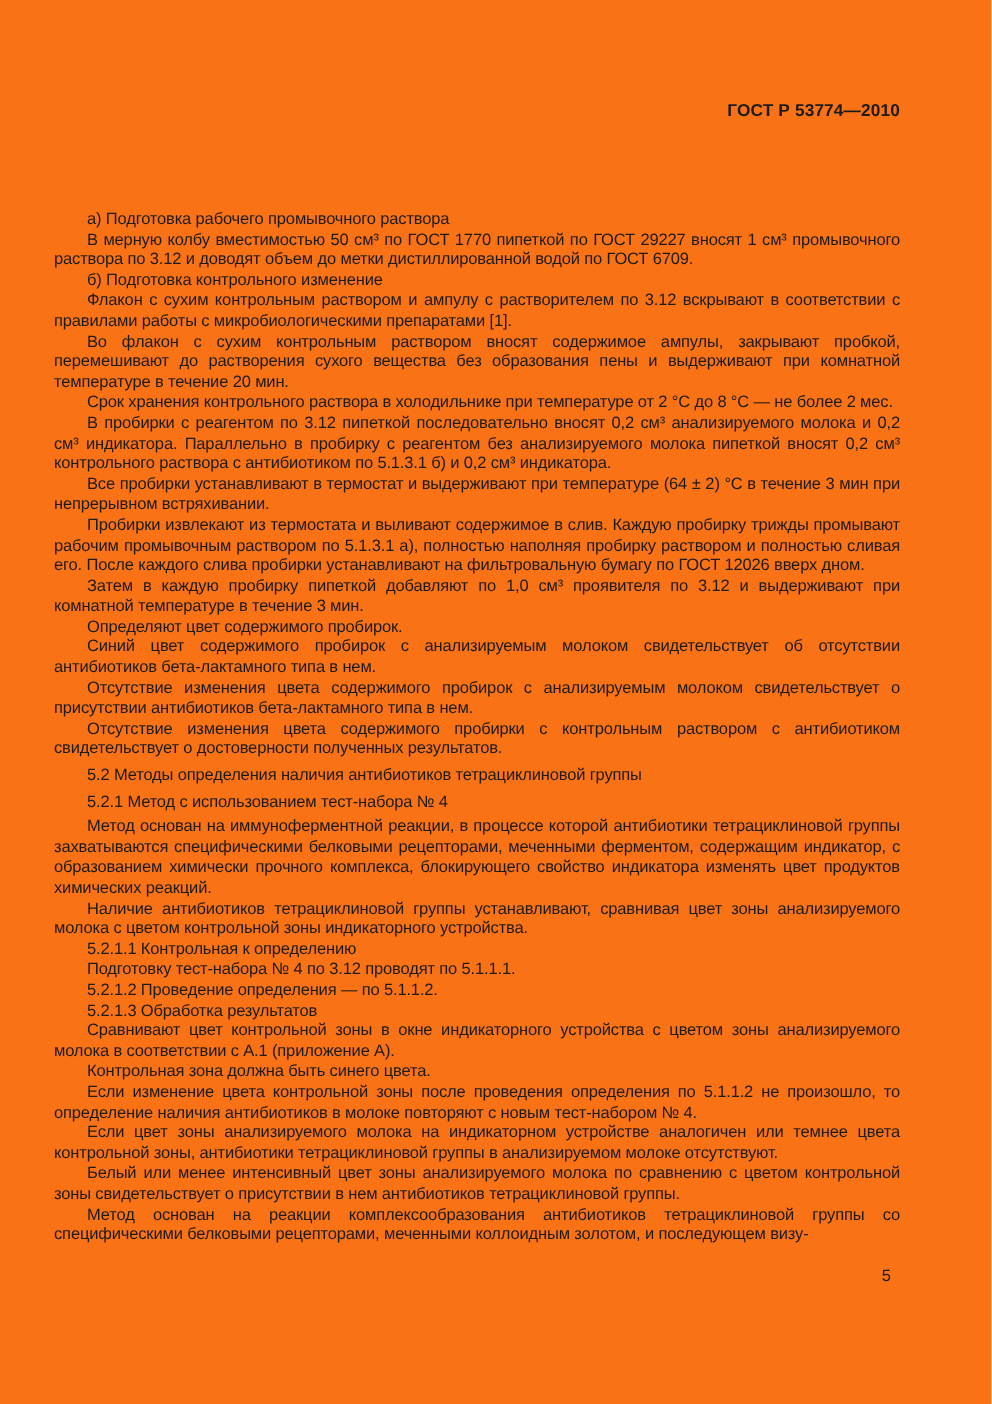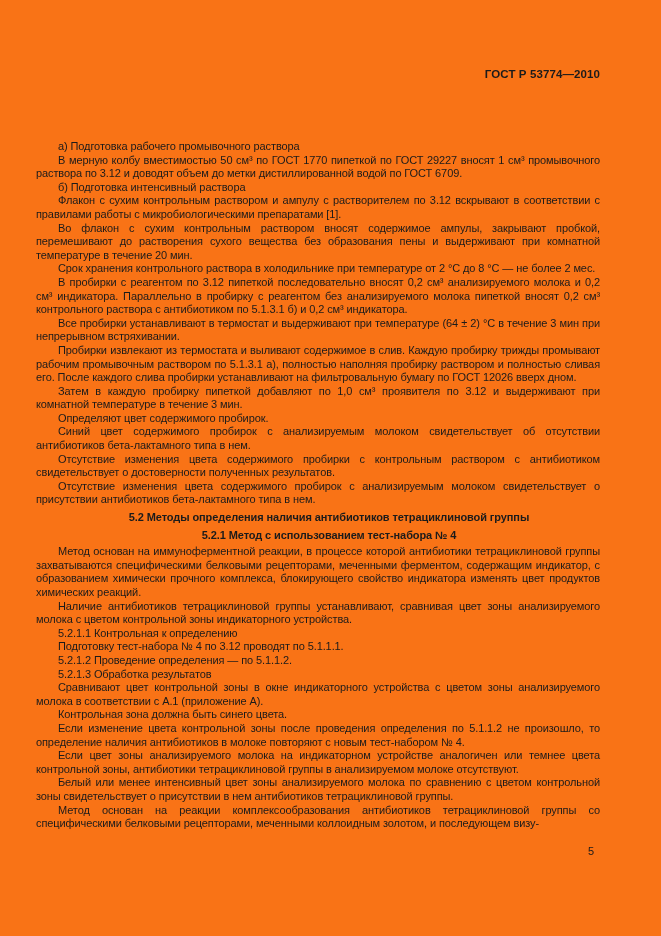--- a/index.html
+++ b/index.html
@@ -35,22 +35,22 @@
   }
   .content p {
     margin: 0;
     font-size: 11px;
     line-height: 13.6px;
     text-align: justify;
     text-indent: 22px;
     letter-spacing: -0.1px;
   }
   .content p.h {
-    font-weight: bold;
-    text-align: center;
+    font-weight: normal;
+    text-align: left;
     margin: 4px 0 3px 0;
   }
   .page-number {
     position: absolute;
     top: 845px;
     left: 36px;
     width: 558px;
     text-align: right;
     font-size: 11px;
   }
@@ -58,32 +58,32 @@
 </head>
 <body>
 
 <div class="page">
 
   <div class="doc-header">ГОСТ Р 53774—2010</div>
 
   <div class="content">
     <p>а)  Подготовка рабочего промывочного раствора</p>
     <p>В мерную колбу вместимостью 50 см³ по ГОСТ 1770 пипеткой по ГОСТ 29227 вносят 1 см³ промывочного раствора по 3.12 и доводят объем до метки дистиллированной водой по ГОСТ 6709.</p>
-    <p>б)  Подготовка интенсивный раствора</p>
+    <p>б)  Подготовка контрольного изменение</p>
     <p>Флакон с сухим контрольным раствором и ампулу с растворителем по 3.12 вскрывают в соответствии с правилами работы с микробиологическими препаратами [1].</p>
     <p>Во флакон с сухим контрольным раствором вносят содержимое ампулы, закрывают пробкой, перемешивают до растворения сухого вещества без образования пены и выдерживают при комнатной температуре в течение 20 мин.</p>
     <p>Срок хранения контрольного раствора в холодильнике при температуре от 2 °С до 8 °С — не более 2 мес.</p>
     <p>В пробирки с реагентом по 3.12 пипеткой последовательно вносят 0,2 см³ анализируемого молока и 0,2 см³ индикатора. Параллельно в пробирку с реагентом без анализируемого молока пипеткой вносят 0,2 см³ контрольного раствора с антибиотиком по 5.1.3.1 б) и 0,2 см³ индикатора.</p>
     <p>Все пробирки устанавливают в термостат и выдерживают при температуре (64 ± 2) °С в течение 3 мин при непрерывном встряхивании.</p>
     <p>Пробирки извлекают из термостата и выливают содержимое в слив. Каждую пробирку трижды промывают рабочим промывочным раствором по 5.1.3.1 а), полностью наполняя пробирку раствором и полностью сливая его. После каждого слива пробирки устанавливают на фильтровальную бумагу по ГОСТ 12026 вверх дном.</p>
     <p>Затем в каждую пробирку пипеткой добавляют по 1,0 см³ проявителя по 3.12 и выдерживают при комнатной температуре в течение 3 мин.</p>
     <p>Определяют цвет содержимого пробирок.</p>
     <p>Синий цвет содержимого пробирок с анализируемым молоком свидетельствует об отсутствии антибиотиков бета-лактамного типа в нем.</p>
+    <p>Отсутствие изменения цвета содержимого пробирок с анализируемым молоком свидетельствует о присутствии антибиотиков бета-лактамного типа в нем.</p>
     <p>Отсутствие изменения цвета содержимого пробирки с контрольным раствором с антибиотиком свидетельствует о достоверности полученных результатов.</p>
-    <p>Отсутствие изменения цвета содержимого пробирок с анализируемым молоком свидетельствует о присутствии антибиотиков бета-лактамного типа в нем.</p>
     <p class="h">5.2  Методы определения наличия антибиотиков тетрациклиновой группы</p>
     <p class="h">5.2.1  Метод с использованием тест-набора № 4</p>
     <p>Метод основан на иммуноферментной реакции, в процессе которой антибиотики тетрациклиновой группы захватываются специфическими белковыми рецепторами, меченными ферментом, содержащим индикатор, с образованием химически прочного комплекса, блокирующего свойство индикатора изменять цвет продуктов химических реакций.</p>
     <p>Наличие антибиотиков тетрациклиновой группы устанавливают, сравнивая цвет зоны анализируемого молока с цветом контрольной зоны индикаторного устройства.</p>
     <p>5.2.1.1  Контрольная к определению</p>
     <p>Подготовку тест-набора № 4 по 3.12 проводят по 5.1.1.1.</p>
     <p>5.2.1.2  Проведение определения — по 5.1.1.2.</p>
     <p>5.2.1.3  Обработка результатов</p>
     <p>Сравнивают цвет контрольной зоны в окне индикаторного устройства с цветом зоны анализируемого молока в соответствии с А.1 (приложение А).</p>
     <p>Контрольная зона должна быть синего цвета.</p>

